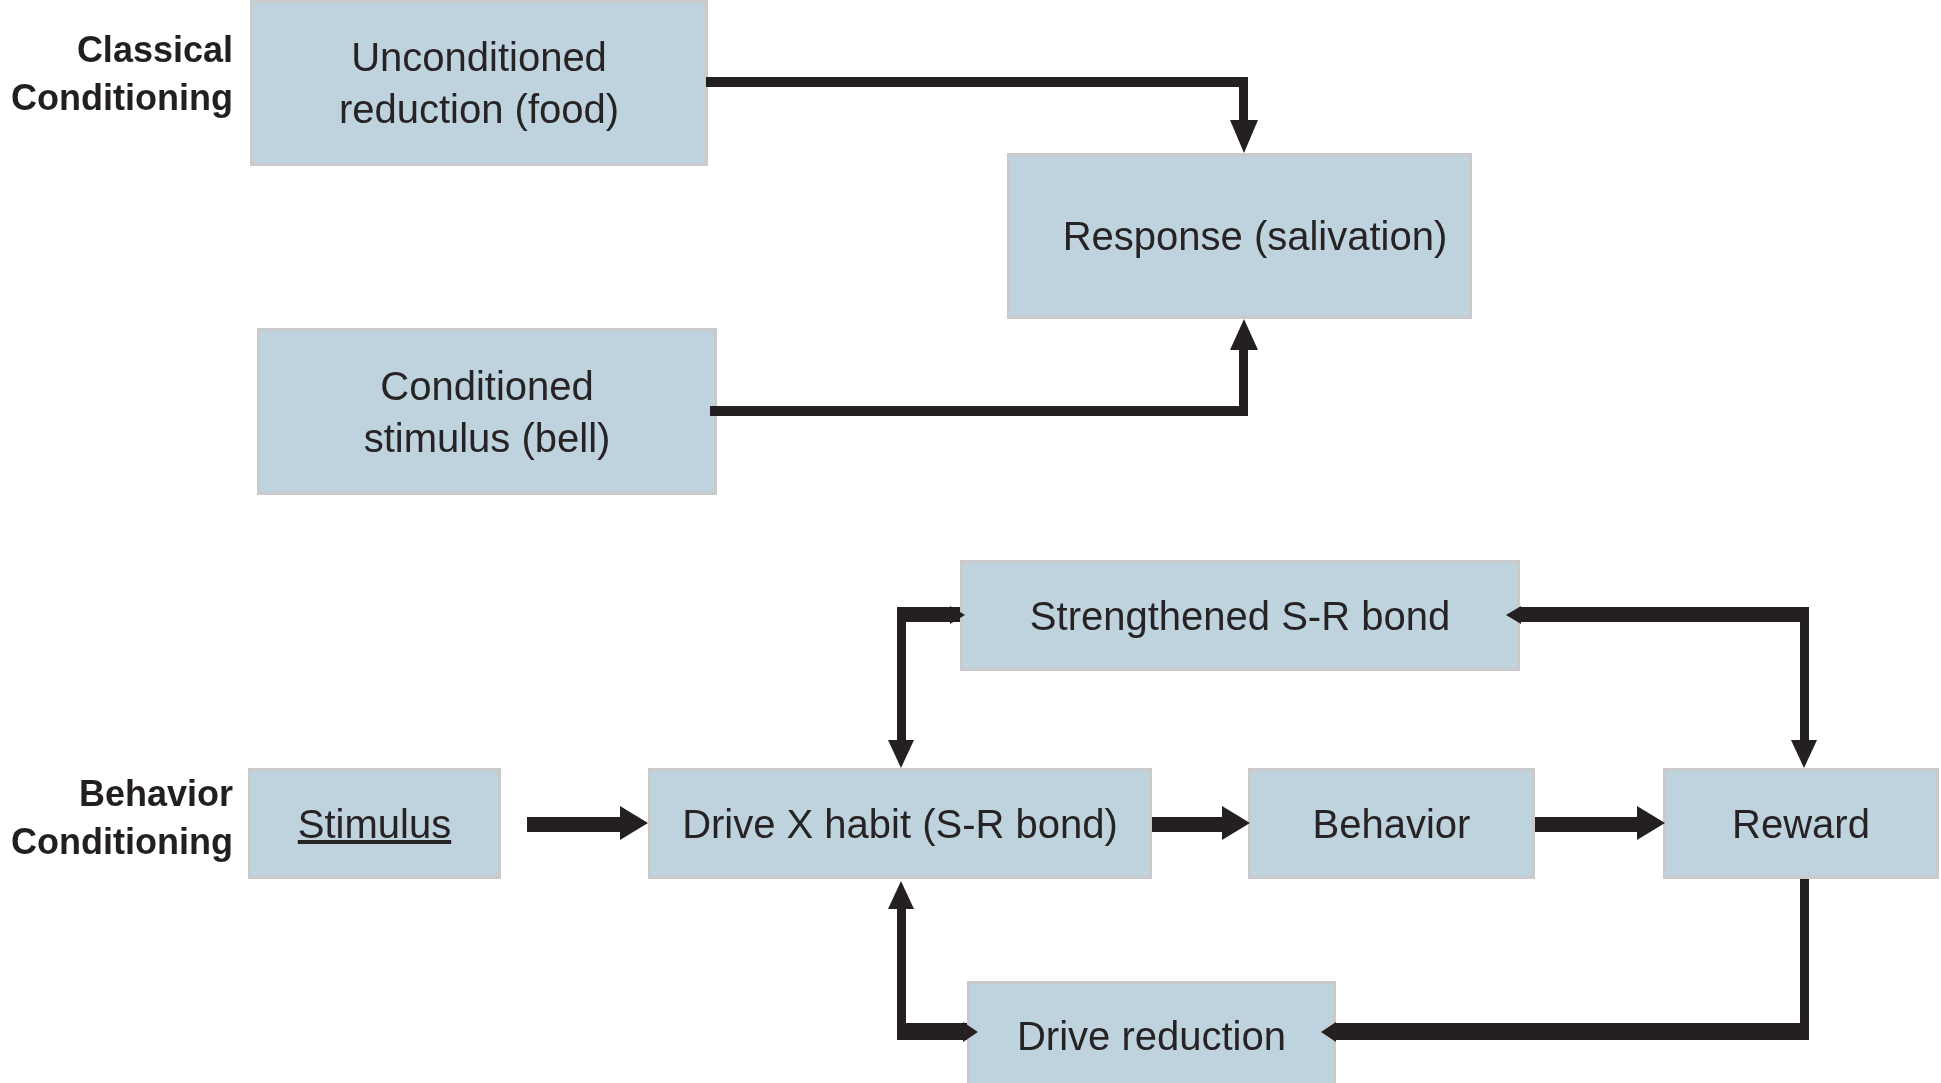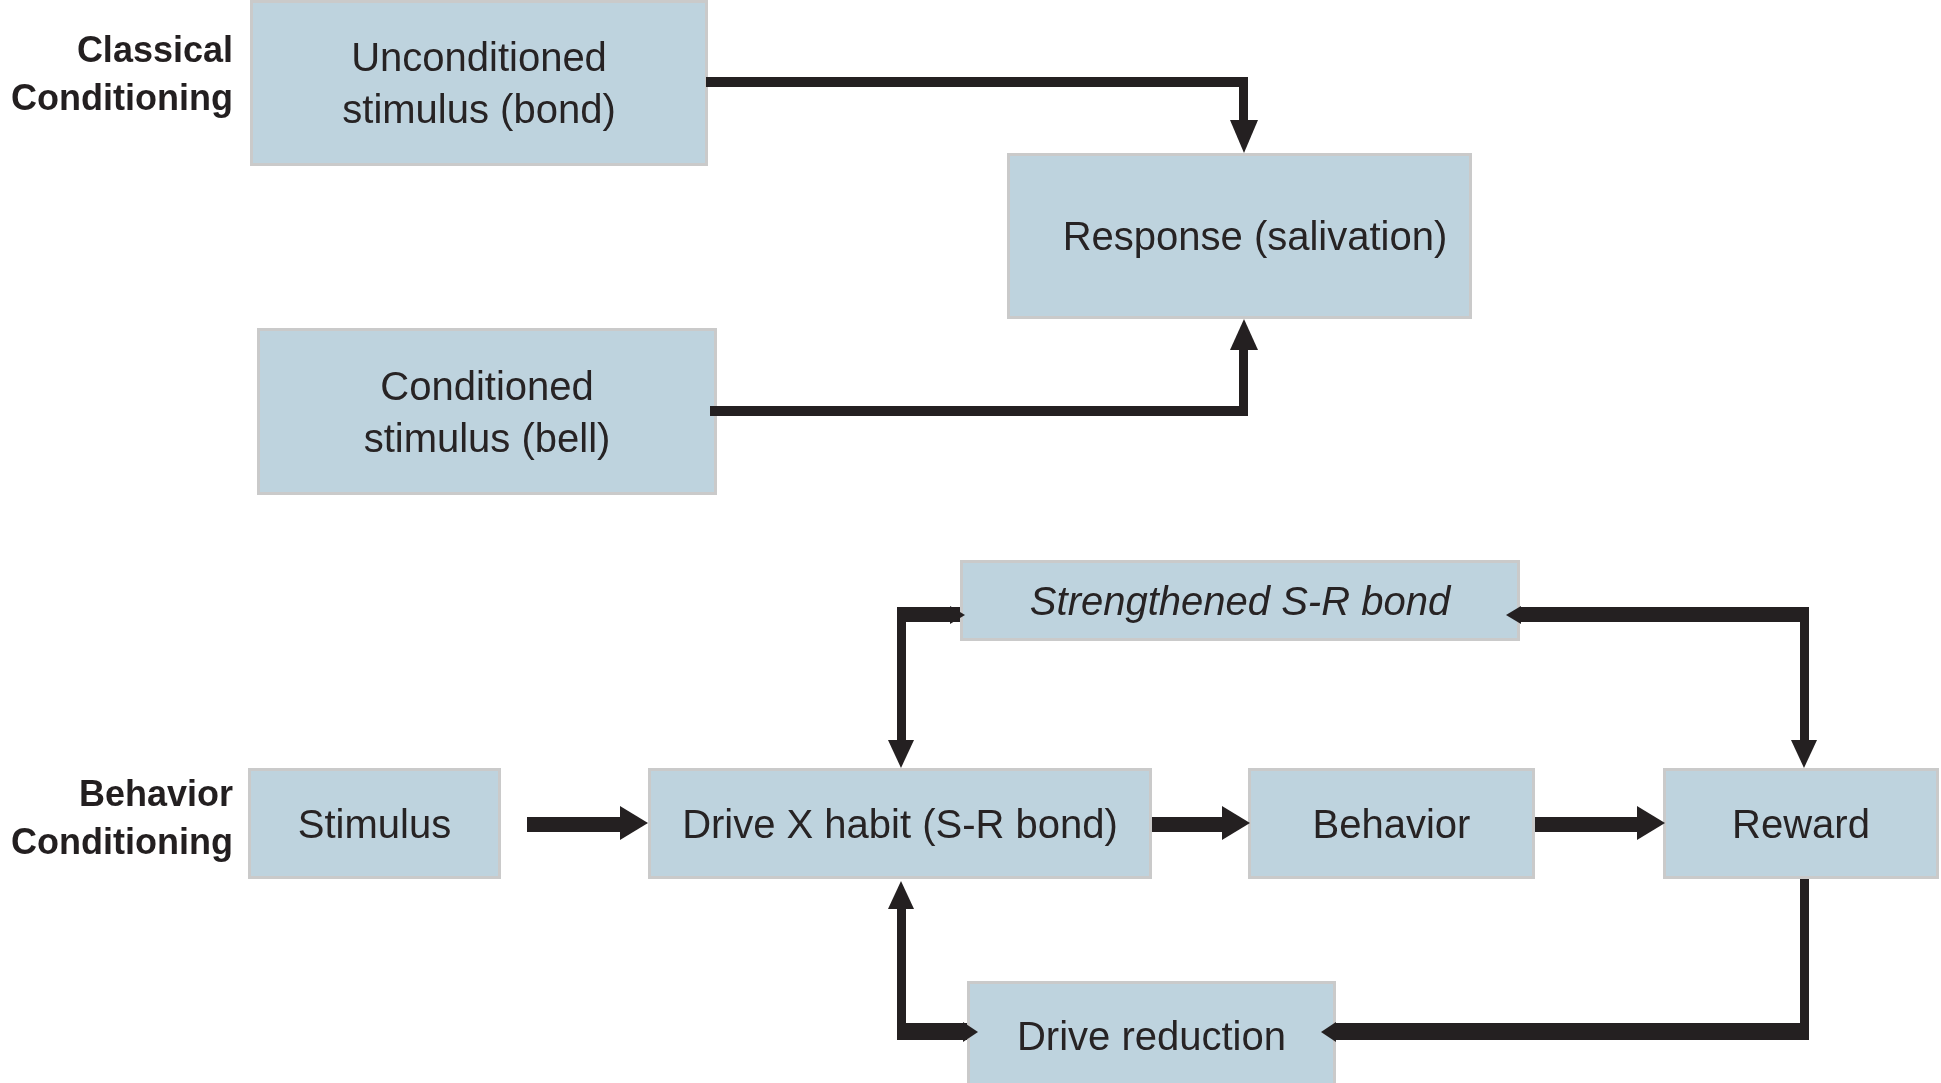--- a/index.html
+++ b/index.html
@@ -12,22 +12,22 @@
   
   .box {
     position:absolute; box-sizing:border-box;
     background:#bed3de; border:3px solid #cacaca;
     display:flex; flex-direction:column; justify-content:center;
     color:#272324; font-size:40px; line-height:52px; text-align:center;
   }
   #box-ucs        { left:250px;  top:0px;    width:458px; height:166px; }
   #box-response   { left:1007px; top:153px;  width:465px; height:166px;padding-left:31px; }
   #box-cs         { left:250px;  top:328px;  width:460px; height:167px;margin-left:7px; }
-  #box-strength   { left:960px;  top:560px;  width:560px; height:81px;font-style:italic; }
-  #box-stimulus   { left:248px;  top:768px;  width:253px; height:111px; }
+  #box-strength   { left:960px;  top:560px;  width:560px; height:111px; }
+  #box-stimulus   { left:248px;  top:768px;  width:253px; height:111px;text-decoration:underline; }
   #box-drivehabit { left:648px;  top:768px;  width:504px; height:111px; }
   #box-behavior   { left:1248px; top:768px;  width:287px; height:111px; }
   #box-reward     { left:1663px; top:768px;  width:276px; height:111px; }
   #box-drivered   { left:967px;  top:981px;  width:369px; height:109px; }
 
   
   .seclabel {
     position:absolute; left:0; width:233px;
     color:#231f20; font-weight:bold; font-size:36px; line-height:48px;
     text-align:right;
@@ -85,21 +85,21 @@
     <span>Classical</span><br>
     <span>Conditioning</span>
   </div>
   <div class="seclabel" id="label-operant">
     <span>Behavior</span><br>
     <span>Conditioning</span>
   </div>
 
   <div class="box" id="box-ucs">
     <span>Unconditioned</span>
-    <span>stimulus (bond)</span>
+    <span>reduction (food)</span>
   </div>
   <div class="box" id="box-response">
     <span>Response (salivation)</span>
   </div>
   <div class="box" id="box-cs">
     <span>Conditioned</span>
     <span>stimulus (bell)</span>
   </div>
 
   <div class="box" id="box-strength">

